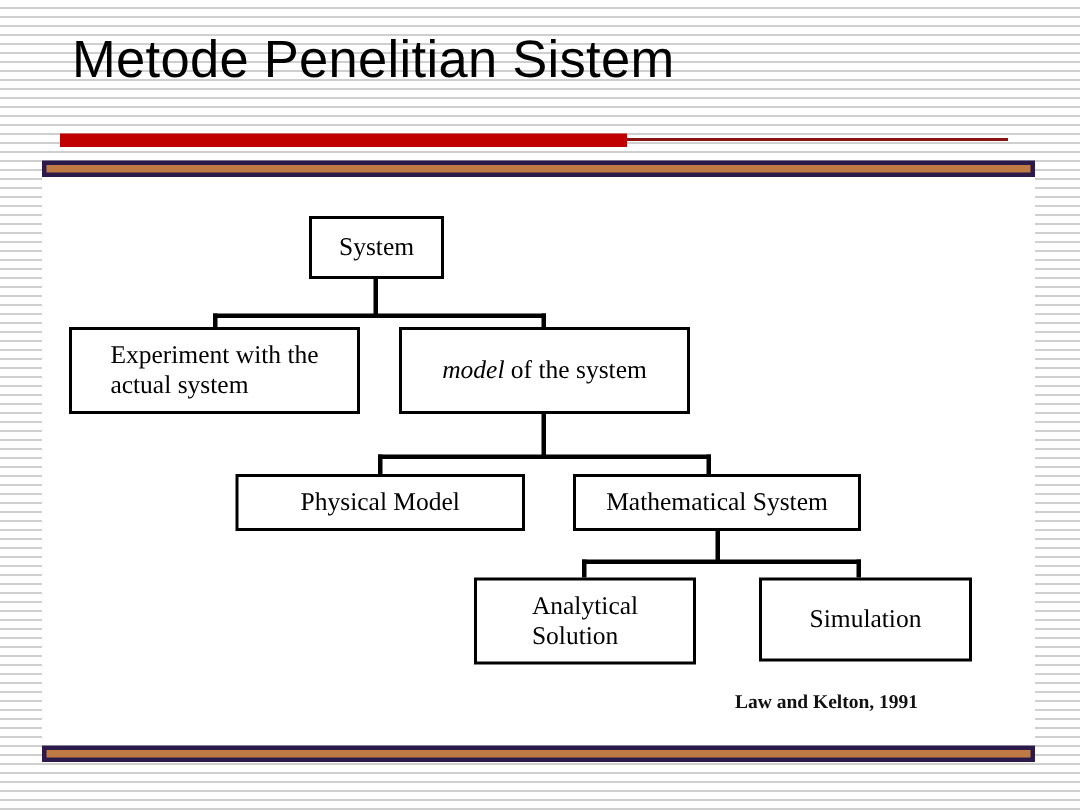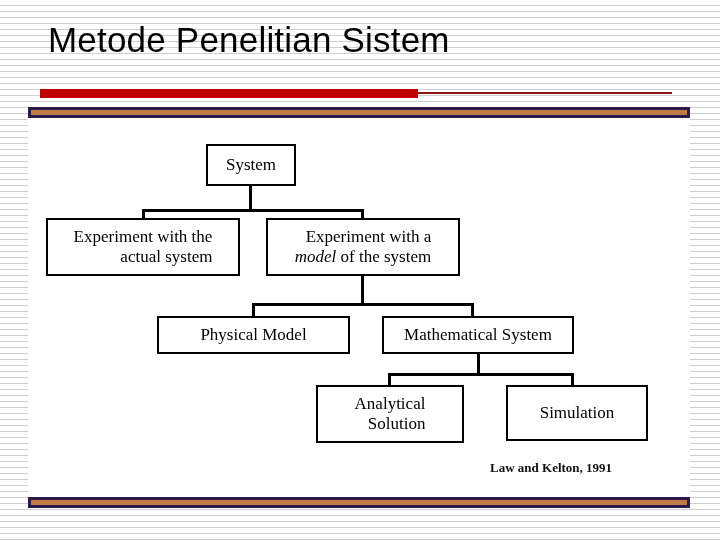--- a/index.html
+++ b/index.html
@@ -104,21 +104,21 @@
 
   .node {
     position: absolute;
     box-sizing: border-box;
     background: #ffffff;
     border: 2px solid #000000;
     font-family: "Liberation Serif", "DejaVu Serif", serif;
     font-size: 17px;
     line-height: 20px;
     color: #000000;
-    text-align: right;
+    text-align: left;
     display: flex;
     align-items: center;
     justify-content: center;
     z-index: 3;
   }
   .node .emph { font-style: italic; }
 
   
   #node-system              { left: 178px; top: 26px;  width: 90px;  height: 42px; }
   #node-experiment-actual   { left: 18px;  top: 100px; width: 194px; height: 58px; }
@@ -208,21 +208,20 @@
 
       <div class="node" id="node-experiment-actual">
         <div>
           <div>Experiment with the</div>
           <div>actual system</div>
         </div>
       </div>
 
       <div class="node" id="node-experiment-model">
         <div>
-          <div>Experiment with a</div>
           <div><span class="emph">model</span><span> of the system</span></div>
         </div>
       </div>
 
       <div class="node" id="node-physical-model">
         <span>Physical Model</span>
       </div>
 
       <div class="node" id="node-mathematical-model">
         <span>Mathematical System</span>

